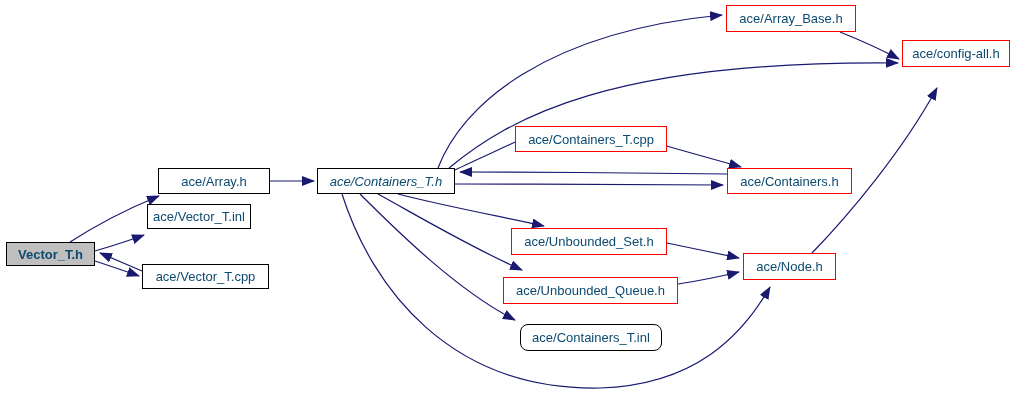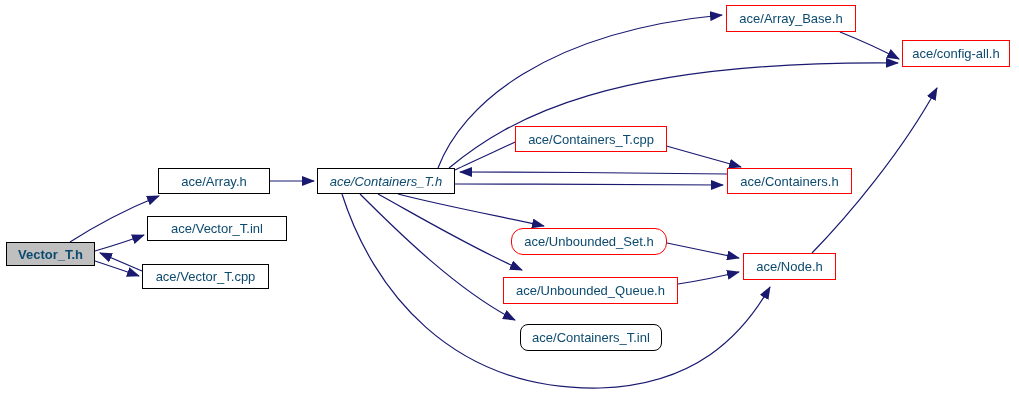--- a/index.html
+++ b/index.html
@@ -64,25 +64,25 @@
         <path d="M 378 194 C 418 216, 470 247, 522 270" stroke="#191970" stroke-width="1.2" marker-end="url(#arrowhead)"></path>
         <path d="M 678 284 C 698 281, 718 277, 739 272" stroke="#191970" stroke-width="1.2" marker-end="url(#arrowhead)"></path>
         <path d="M 360 194 C 398 232, 458 291, 515 320" stroke="#191970" stroke-width="1.2" marker-end="url(#arrowhead)"></path>
         <path d="M 342 194 C 372 288, 450 391, 600 388 C 695 385, 742 336, 770 287" stroke="#191970" stroke-width="1.2" marker-end="url(#arrowhead)"></path>
         <path d="M 812 253 C 848 216, 902 152, 937 88" stroke="#191970" stroke-width="1.2" marker-end="url(#arrowhead)"></path>
       </g>
   </svg>
   <div id="node-group">
       <div class="graph-node" style="left: 6px; top: 242px; width: 89px; height: 24px; border-color: rgb(0, 0, 0); background: rgb(191, 191, 191); font-weight: bold;">Vector_T.h</div>
       <div class="graph-node" style="left: 158px; top: 168px; width: 112px; height: 26px; border-color: rgb(0, 0, 0); background: rgb(255, 255, 255);">ace/Array.h</div>
-      <div class="graph-node" style="left: 147px; top: 216px; width: 140px; height: 25px; border-color: rgb(0, 0, 0); background: rgb(255, 255, 255);">ace/Vector_T.inl</div>
+      <div class="graph-node" style="left: 147px; top: 204px; width: 104px; height: 25px; border-color: rgb(0, 0, 0); background: rgb(255, 255, 255);">ace/Vector_T.inl</div>
       <div class="graph-node" style="left: 142px; top: 264px; width: 127px; height: 25px; border-color: rgb(0, 0, 0); background: rgb(255, 255, 255);">ace/Vector_T.cpp</div>
       <div class="graph-node" style="left: 317px; top: 168px; width: 138px; height: 26px; border-color: rgb(0, 0, 0); background: rgb(255, 255, 255); font-style: italic;">ace/Containers_T.h</div>
       <div class="graph-node" style="left: 515px; top: 106px; width: 152px; height: 26px; border-color: rgb(255, 0, 0); background: rgb(255, 255, 255); margin-top: 20px;">ace/Containers_T.cpp</div>
       <div class="graph-node" style="left: 726px; top: 5px; width: 130px; height: 27px; border-color: rgb(255, 0, 0); background: rgb(255, 255, 255);">ace/Array_Base.h</div>
       <div class="graph-node" style="left: 902px; top: 40px; width: 108px; height: 27px; border-color: rgb(255, 0, 0); background: rgb(255, 255, 255);">ace/config-all.h</div>
       <div class="graph-node" style="left: 727px; top: 168px; width: 125px; height: 26px; border-color: rgb(255, 0, 0); background: rgb(255, 255, 255);">ace/Containers.h</div>
-      <div class="graph-node" style="left: 511px; top: 228px; width: 156px; height: 27px; border-color: rgb(255, 0, 0); background: rgb(255, 255, 255); border-radius: 12px;">ace/Unbounded_Set.h</div>
+      <div class="graph-node" style="left: 511px; top: 228px; width: 156px; height: 27px; border-color: rgb(255, 0, 0); background: rgb(255, 255, 255);">ace/Unbounded_Set.h</div>
       <div class="graph-node" style="left: 743px; top: 253px; width: 93px; height: 27px; border-color: rgb(255, 0, 0); background: rgb(255, 255, 255);">ace/Node.h</div>
       <div class="graph-node" style="left: 503px; top: 277px; width: 175px; height: 27px; border-color: rgb(255, 0, 0); background: rgb(255, 255, 255);">ace/Unbounded_Queue.h</div>
       <div class="graph-node" style="left: 520px; top: 324px; width: 142px; height: 27px; border-color: rgb(0, 0, 0); background: rgb(255, 255, 255); border-radius: 8px;">ace/Containers_T.inl</div>
     </div>
 </div>
 
 </body></html>

